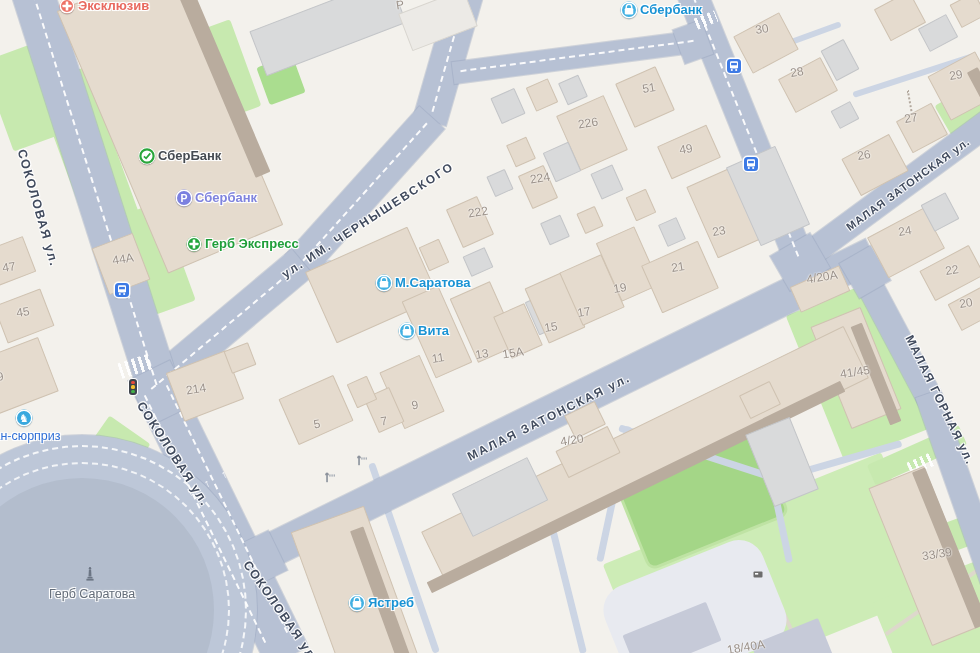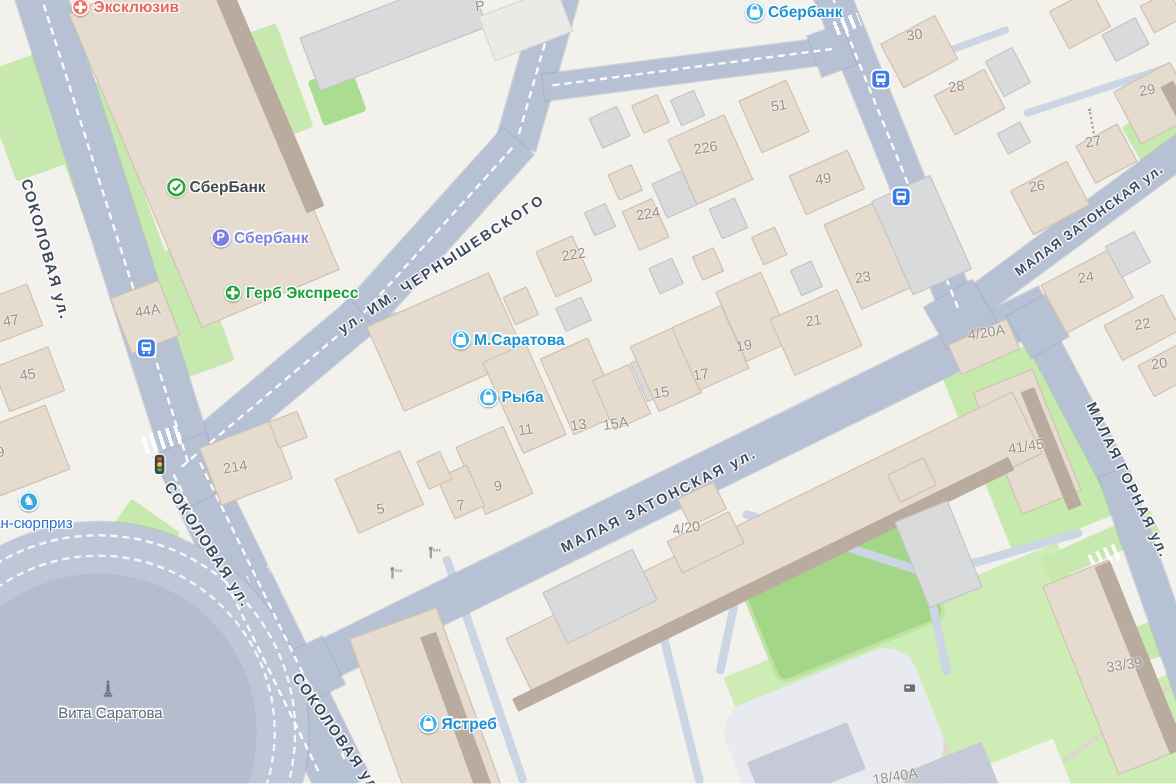--- a/index.html
+++ b/index.html
@@ -283,21 +283,21 @@
         </div>
         <div class="abs poi-label" style="color: rgb(26, 147, 212); left: 11px; top: 0px; transform: translateY(-52%);">М.Саратова</div>
       </div>
       <div class="abs " style="left: 407px; top: 331px; width: 0px; height: 0px; transform: translate(-50%, -50%) rotate(0deg);">
         <div class="abs poi-icon" style="width: 17px; height: 17px; left: 0px; top: 0px; transform: translate(-50%, -50%); background: rgb(65, 176, 226);">
           <svg width="17" height="17" viewBox="0 0 16 16">
             <path d="M5.4 6.2 V5.2 a2.6 2.6 0 0 1 5.2 0 V6.2" fill="none" stroke="#fff" stroke-width="1.3"></path>
             <rect x="4" y="6" width="8" height="6.3" rx="1.3" fill="#fff"></rect>
           </svg>
         </div>
-        <div class="abs poi-label" style="color: rgb(26, 147, 212); left: 11px; top: 0px; transform: translateY(-52%);">Рыба</div>
+        <div class="abs poi-label" style="color: rgb(26, 147, 212); left: 11px; top: 0px; transform: translateY(-52%);">Вита</div>
       </div>
       <div class="abs " style="left: 629px; top: 10px; width: 0px; height: 0px; transform: translate(-50%, -50%) rotate(0deg);">
         <div class="abs poi-icon" style="width: 17px; height: 17px; left: 0px; top: 0px; transform: translate(-50%, -50%); background: rgb(65, 176, 226);">
           <svg width="17" height="17" viewBox="0 0 16 16">
             <path d="M5.4 6.2 V5.2 a2.6 2.6 0 0 1 5.2 0 V6.2" fill="none" stroke="#fff" stroke-width="1.3"></path>
             <rect x="4" y="6" width="8" height="6.3" rx="1.3" fill="#fff"></rect>
           </svg>
         </div>
         <div class="abs poi-label" style="color: rgb(26, 147, 212); left: 11px; top: 0px; transform: translateY(-52%);">Сбербанк</div>
       </div>
@@ -316,21 +316,21 @@
         </div>
         <div class="abs poi-label" style="color: rgb(47, 111, 214); left: 3px; top: 18px; transform: translate(-50%, -50%); font-weight: 400; font-size: 12.5px;">ан-сюрприз</div>
       </div>
       <div class="abs " style="left: 92px; top: 575px; width: 0px; height: 0px; transform: translate(-50%, -50%) rotate(0deg);">
         <div class="abs" style="width: 17px; height: 17px; left: 0px; top: 0px; transform: translate(-50%, -50%); box-shadow: none;"><svg width="13" height="17" viewBox="0 0 13 17">
             <circle cx="6.5" cy="1.8" r="1.2" fill="#6b7584"></circle>
             <path d="M5.4 3 L7.6 3 L8 10 L5 10 Z" fill="#6b7584"></path>
             <rect x="4" y="10.4" width="5" height="1.6" fill="#6b7584"></rect>
             <rect x="2.9" y="12.3" width="7.2" height="1.8" fill="#6b7584"></rect>
           </svg></div>
-        <div class="abs poi-label" style="color: rgb(100, 109, 121); left: 0px; top: 19px; transform: translate(-50%, -50%); font-weight: 400; font-size: 12.5px;">Вита Саратова</div>
+        <div class="abs poi-label" style="color: rgb(100, 109, 121); left: 0px; top: 19px; transform: translate(-50%, -50%); font-weight: 400; font-size: 12.5px;">Герб Саратова</div>
       </div>
       <div class="abs busstop" style="left: 122px; top: 290px; width: 14px; height: 14px; transform: translate(-50%, -50%) rotate(0deg);"><svg width="14" height="14" viewBox="0 0 14 14">
           <rect x="3" y="2.3" width="8" height="7.2" rx="1.2" fill="#fff"></rect>
           <rect x="4.1" y="3.9" width="5.8" height="2.4" fill="#3d7ae5"></rect>
           <circle cx="4.8" cy="11" r="1.05" fill="#fff"></circle>
           <circle cx="9.2" cy="11" r="1.05" fill="#fff"></circle>
         </svg></div>
       <div class="abs busstop" style="left: 734px; top: 66px; width: 14px; height: 14px; transform: translate(-50%, -50%) rotate(0deg);"><svg width="14" height="14" viewBox="0 0 14 14">
           <rect x="3" y="2.3" width="8" height="7.2" rx="1.2" fill="#fff"></rect>
           <rect x="4.1" y="3.9" width="5.8" height="2.4" fill="#3d7ae5"></rect>

